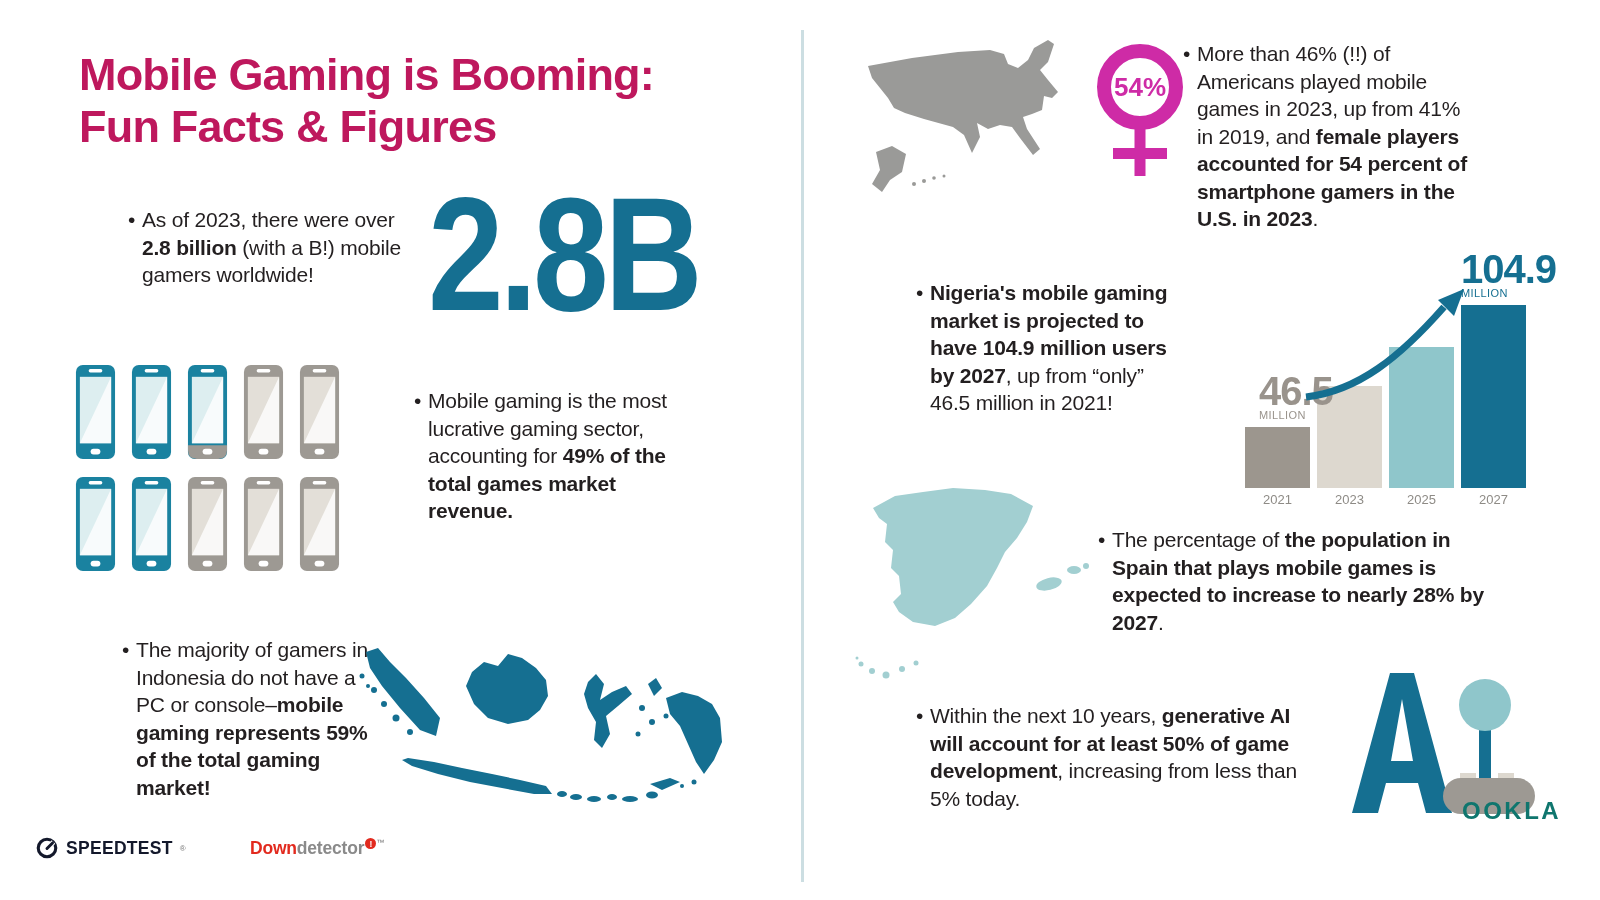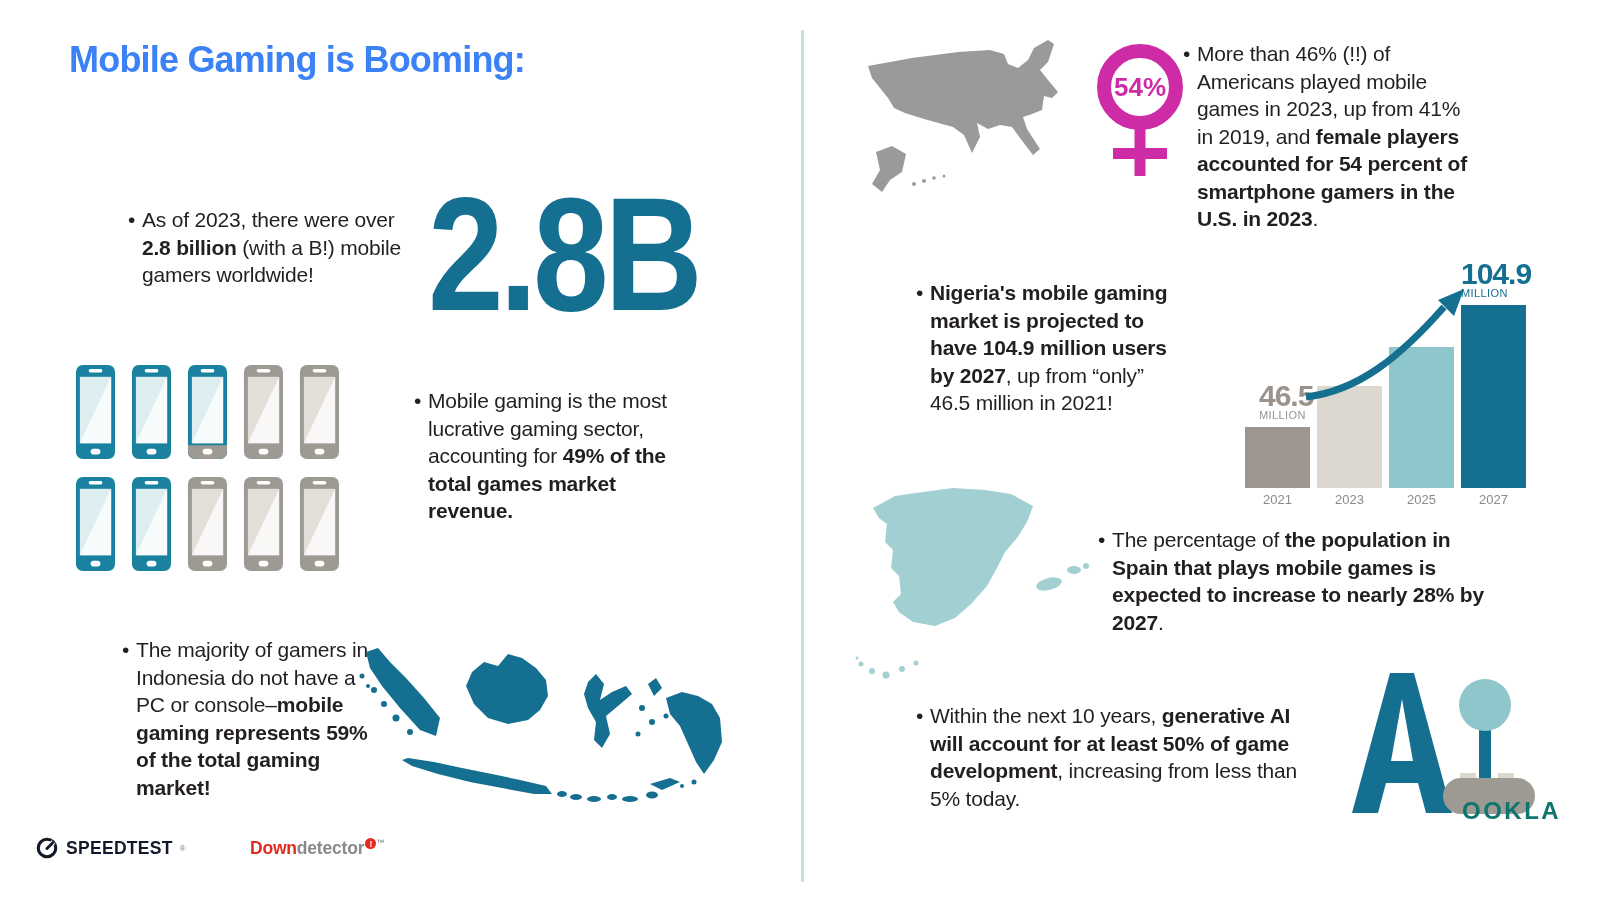--- a/index.html
+++ b/index.html
@@ -1,20 +1,20 @@
 <!DOCTYPE html>
 <html style="--teal_dark: #156f91; --teal_mid: #1a82a0; --teal_pale: #8fc6cb; --spain_teal: #a2cfd1; --screen_tint: #ddeef0; --gray: #9d9993; --us_gray: #9a9a98; --beige: #ddd8cf; --magenta: #ce2ba6; --ink: #231f20; --chart_label_gray: #8e8b86; --red: #e22a1e; --navy: #13182b; --detector_gray: #8a8a8a; --divider: #ccdee2;"><head>
 <meta charset="utf-8">
 <style>
   html,body{margin:0;padding:0;background:#fff;}
   .canvas{position:relative;width:1600px;height:900px;background:#fff;overflow:hidden;
           font-family:"Liberation Sans",sans-serif;color:var(--ink);}
   .divider{position:absolute;left:801px;top:30px;width:3px;height:852px;background:var(--divider);}
-  .title{position:absolute;left:68px;top:38px;margin:1px;font-size:36px;font-weight:700;
-         line-height:1.16;letter-spacing:-0.8px;color:#3b82f6;}
+  .title{position:absolute;left:68px;top:38px;margin:11px;font-size:45px;font-weight:700;
+         line-height:1.16;letter-spacing:-0.8px;color:#be185d;}
   .fact{position:absolute;font-size:21px;line-height:1.31;letter-spacing:-0.2px;}
   .fact .marker{position:absolute;left:-14px;top:0;}
   .fact .b{font-weight:700;}
   .big-stat{position:absolute;left:428px;top:188px;font-size:162px;font-weight:700;line-height:0.82;
             letter-spacing:-5px;color:var(--teal_dark);transform:scaleX(0.84);transform-origin:left top;}
   .phone-grid{position:absolute;left:74px;top:362px;display:grid;
               grid-template-columns:repeat(5,43px);gap:12px 13px;}
   #fact-gamers{left:142px;top:206px;width:262px;}
   #fact-revenue{left:428px;top:387px;width:250px;}
   #fact-indonesia{left:136px;top:636px;width:245px;}
@@ -31,21 +31,21 @@
                       fill:var(--magenta);}
   
   .chart{position:absolute;left:1218px;top:245px;width:314px;height:262px;}
   .bars{position:absolute;left:0;top:53px;width:100%;height:190px;display:flex;
         align-items:flex-end;gap:7px;padding-left:27px;box-sizing:border-box;}
   .bar{width:65px;flex:0 0 65px;}
   .xlabels{position:absolute;left:0;top:247px;width:100%;display:flex;gap:7px;
            padding-left:27px;box-sizing:border-box;}
   .xlabel{width:65px;flex:0 0 65px;text-align:center;font-size:13px;color:var(--chart_label_gray);}
   .val-label{position:absolute;white-space:nowrap;}
-  .vl-big{font-size:30px;font-weight:700;line-height:0.95;letter-spacing:-1px;}
+  .vl-big{font-size:40px;font-weight:700;line-height:0.95;letter-spacing:-1px;}
   .vl-small{font-size:11px;font-weight:400;letter-spacing:0.4px;line-height:1.05;}
   .chart-arrow{position:absolute;left:0;top:0;width:314px;height:262px;pointer-events:none;}
   
   #ai-graphic{position:absolute;left:1332px;top:650px;}
   
   .footer-left{position:absolute;left:35px;top:836px;display:flex;align-items:center;gap:20px;}
   .speedtest{display:flex;align-items:center;gap:7px;font-size:17.5px;font-weight:700;
              letter-spacing:0.3px;color:var(--navy);}
   .tm{font-size:8px;vertical-align:top;color:#777;font-weight:400;}
   .downdetector{font-size:17.5px;font-weight:700;letter-spacing:-0.2px;}
@@ -59,20 +59,21 @@
 </style>
 </head>
 <body>
 
 <div class="canvas">
 
   <div class="divider"></div>
 
   <h1 class="title">
     <span style="display:block">Mobile Gaming is Booming:</span>
+    <span style="display:block">Fun Facts &amp; Figures</span>
   </h1>
 
   <div class="fact" id="fact-gamers">
     <span class="marker">•</span>
     <span><span>As of 2023, there were over </span><span class="b">2.8 billion</span><span> (with a B!) mobile gamers worldwide!</span></span>
   </div>
 
   <div class="big-stat">2.8B</div>
 
   <div class="phone-grid" id="phone-grid">

